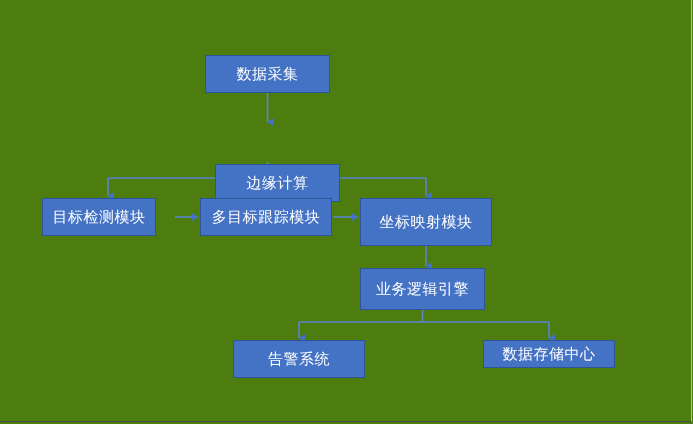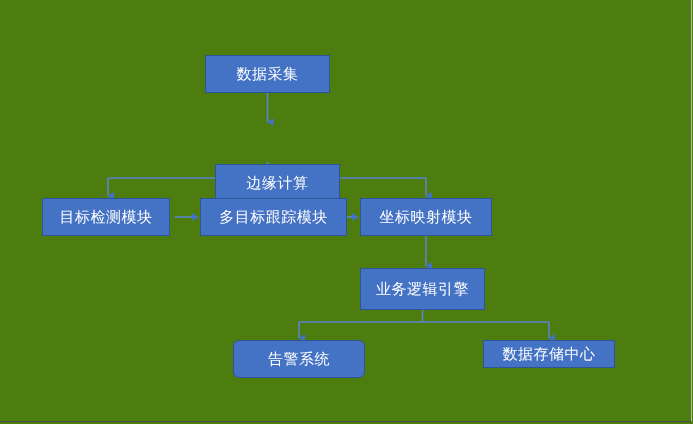--- a/index.html
+++ b/index.html
@@ -100,37 +100,37 @@
     </svg>
 
     <div class="node" style="left:205px; top:55px; width:125px; height:38px;">
       <span class="node-label">数据采集</span>
     </div>
 
     <div class="node" style="left:215px; top:124px; width:125px; height:38px;margin-top:40px;">
       <span class="node-label">边缘计算</span>
     </div>
 
-    <div class="node" style="left:42px; top:198px; width:128px; height:38px;">
+    <div class="node" style="left:42px; top:198px; width:114px; height:38px;">
       <span class="node-label">目标检测模块</span>
     </div>
 
-    <div class="node" style="left:200px; top:198px; width:147px; height:38px;">
+    <div class="node" style="left:200px; top:198px; width:132px; height:38px;">
       <span class="node-label">多目标跟踪模块</span>
     </div>
 
-    <div class="node" style="left:360px; top:198px; width:132px; height:38px;">
+    <div class="node" style="left:360px; top:198px; width:132px; height:48px;">
       <span class="node-label">坐标映射模块</span>
     </div>
 
     <div class="node" style="left:360px; top:268px; width:125px; height:42px;">
       <span class="node-label">业务逻辑引擎</span>
     </div>
 
-    <div class="node" style="left:233px; top:340px; width:132px; height:38px;border-radius:6px;">
+    <div class="node" style="left:233px; top:340px; width:132px; height:38px;">
       <span class="node-label">告警系统</span>
     </div>
 
     <div class="node" style="left:483px; top:340px; width:132px; height:28px;">
       <span class="node-label">数据存储中心</span>
     </div>
 
   </div>
 </div>
 

